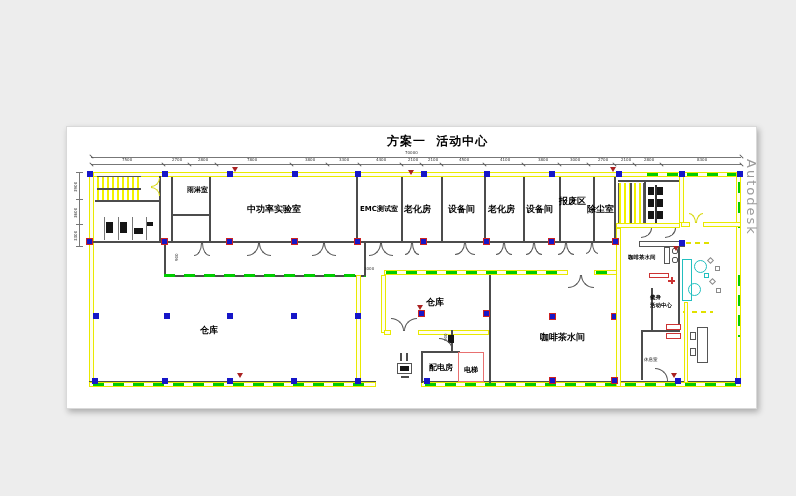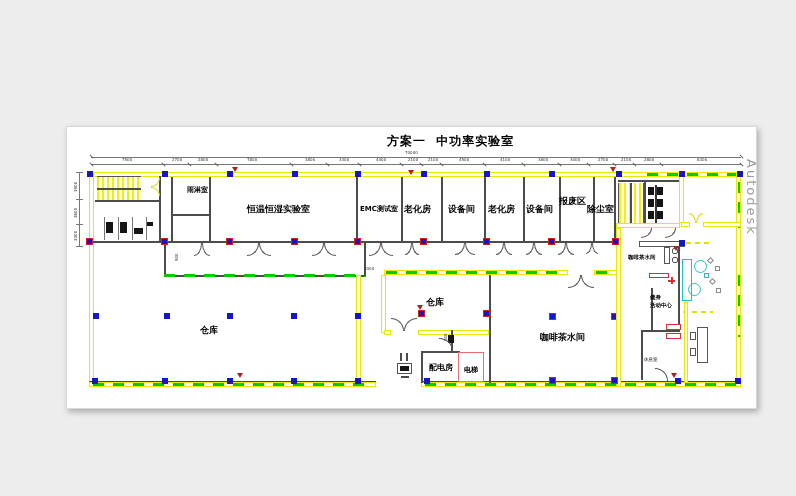--- a/index.html
+++ b/index.html
@@ -37,21 +37,21 @@
   .circ{border-radius:50%}
   .redbx{border:1px solid #e87070;background:#fff}
   .redbar{border:1px solid #cc3333;background:#fff}
   .wm{color:#9b9b9b;font-size:13px;letter-spacing:2px;writing-mode:vertical-rl;text-orientation:sideways;white-space:nowrap}
 </style>
 </head>
 <body>
 
 <div class="page">
 
-  <div class="e lbl f12" style="left:320px;top:8px">方案一  中功率实验室</div>
+  <div class="e lbl f12" style="left:320px;top:8px">方案一  活动中心</div>
 
   <div class="e wm" style="left:677px;top:32px;height:100px">Autodesk</div>
 
   <div class="e dl" style="left:24px;top:30px;width:650px;height:1px"></div>
   <div class="e dl" style="left:24px;top:37px;width:650px;height:1px"></div>
   <div class="e tick" style="left:24px;top:27px"></div>
   <div class="e tick" style="left:674px;top:27px"></div>
   <div class="e tick" style="left:24px;top:35px"></div>
   <div class="e tick" style="left:96px;top:35px"></div>
   <div class="e tick" style="left:122px;top:35px"></div>
@@ -133,21 +133,21 @@
   <div class="e wd" style="left:374px;top:50px;width:2px;height:65px"></div>
   <div class="e wd" style="left:417px;top:50px;width:2px;height:65px"></div>
   <div class="e wd" style="left:456px;top:50px;width:2px;height:65px"></div>
   <div class="e wd" style="left:492px;top:50px;width:2px;height:65px"></div>
   <div class="e wd" style="left:526px;top:50px;width:2px;height:65px"></div>
   <div class="e wd" style="left:547px;top:50px;width:2px;height:65px"></div>
   <div class="e wd" style="left:104px;top:87px;width:40px;height:2px"></div>
   <div class="e wd" style="left:22px;top:114px;width:527px;height:2px"></div>
 
   <div class="e lbl f7" style="left:120px;top:60px">雨淋室</div>
-  <div class="e lbl f9" style="left:180px;top:78px">恒温恒湿实验室</div>
+  <div class="e lbl f9" style="left:180px;top:78px">中功率实验室</div>
   <div class="e lbl f7" style="left:293px;top:79px">EMC测试室</div>
   <div class="e lbl f9" style="left:337px;top:78px">老化房</div>
   <div class="e lbl f9" style="left:381px;top:78px">设备间</div>
   <div class="e lbl f9" style="left:421px;top:78px">老化房</div>
   <div class="e lbl f9" style="left:459px;top:78px">设备间</div>
   <div class="e lbl f9" style="left:492px;top:70px">报废区</div>
   <div class="e lbl f9" style="left:520px;top:78px">除尘室</div>
 
   <div class="e aBR" style="left:127px;top:116px;width:8px;height:13px"></div>
   <div class="e aBL" style="left:135px;top:116px;width:8px;height:13px"></div>

